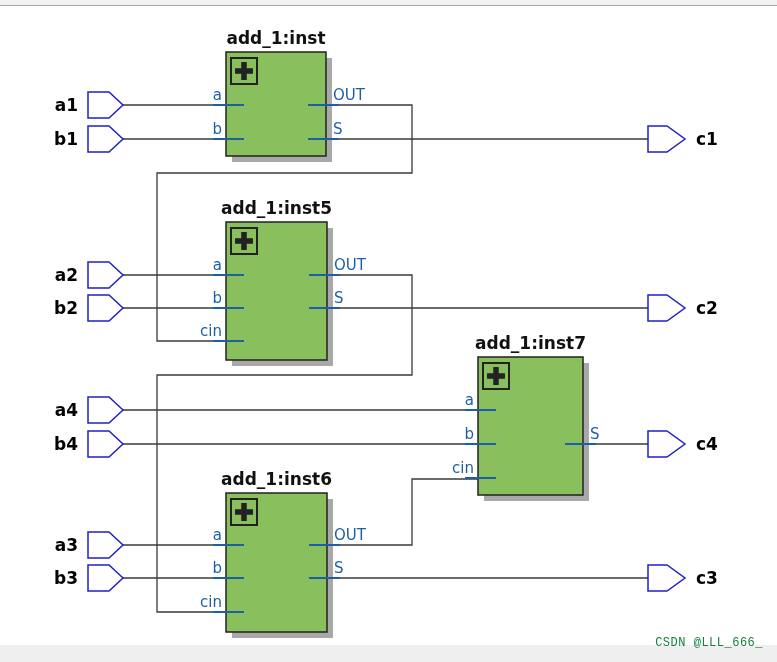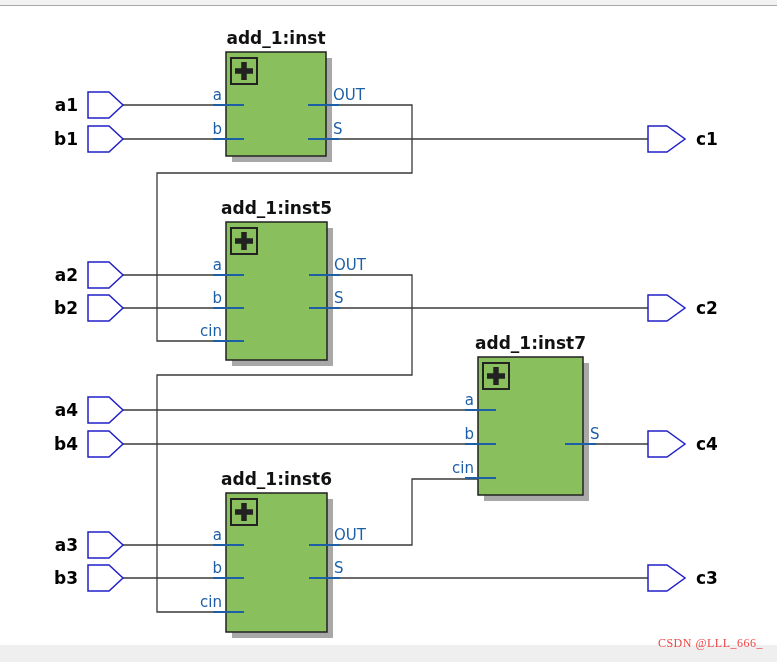--- a/index.html
+++ b/index.html
@@ -10,22 +10,22 @@
   .topbar{
     position:absolute;top:0;left:0;width:777px;height:5px;
     background:#f2f2f2;border-bottom:1px solid #a8a8a8;
   }
   .bottombar{
     position:absolute;left:0;top:645px;width:777px;height:17px;
     background:#efefef;
   }
   .watermark{
     position:absolute;right:14px;top:636px;
-    font-size:12px;color:#ef4444;letter-spacing:0.5px;
-    font-family:Liberation Serif, serif;
+    font-size:12px;color:#15803d;letter-spacing:0.5px;
+    font-family:Liberation Mono, monospace;
   }
   svg#schematic{position:absolute;top:0;left:0;}
   svg text{font-family:"DejaVu Sans","Liberation Sans",sans-serif;}
   svg .block-title{font-size:17px;font-weight:600;fill:#111111;}
   svg .pin-label{font-size:15px;}
   svg .port-label{font-size:17px;font-weight:600;fill:#000000;}
 </style>
 </head>
 <body>
 

